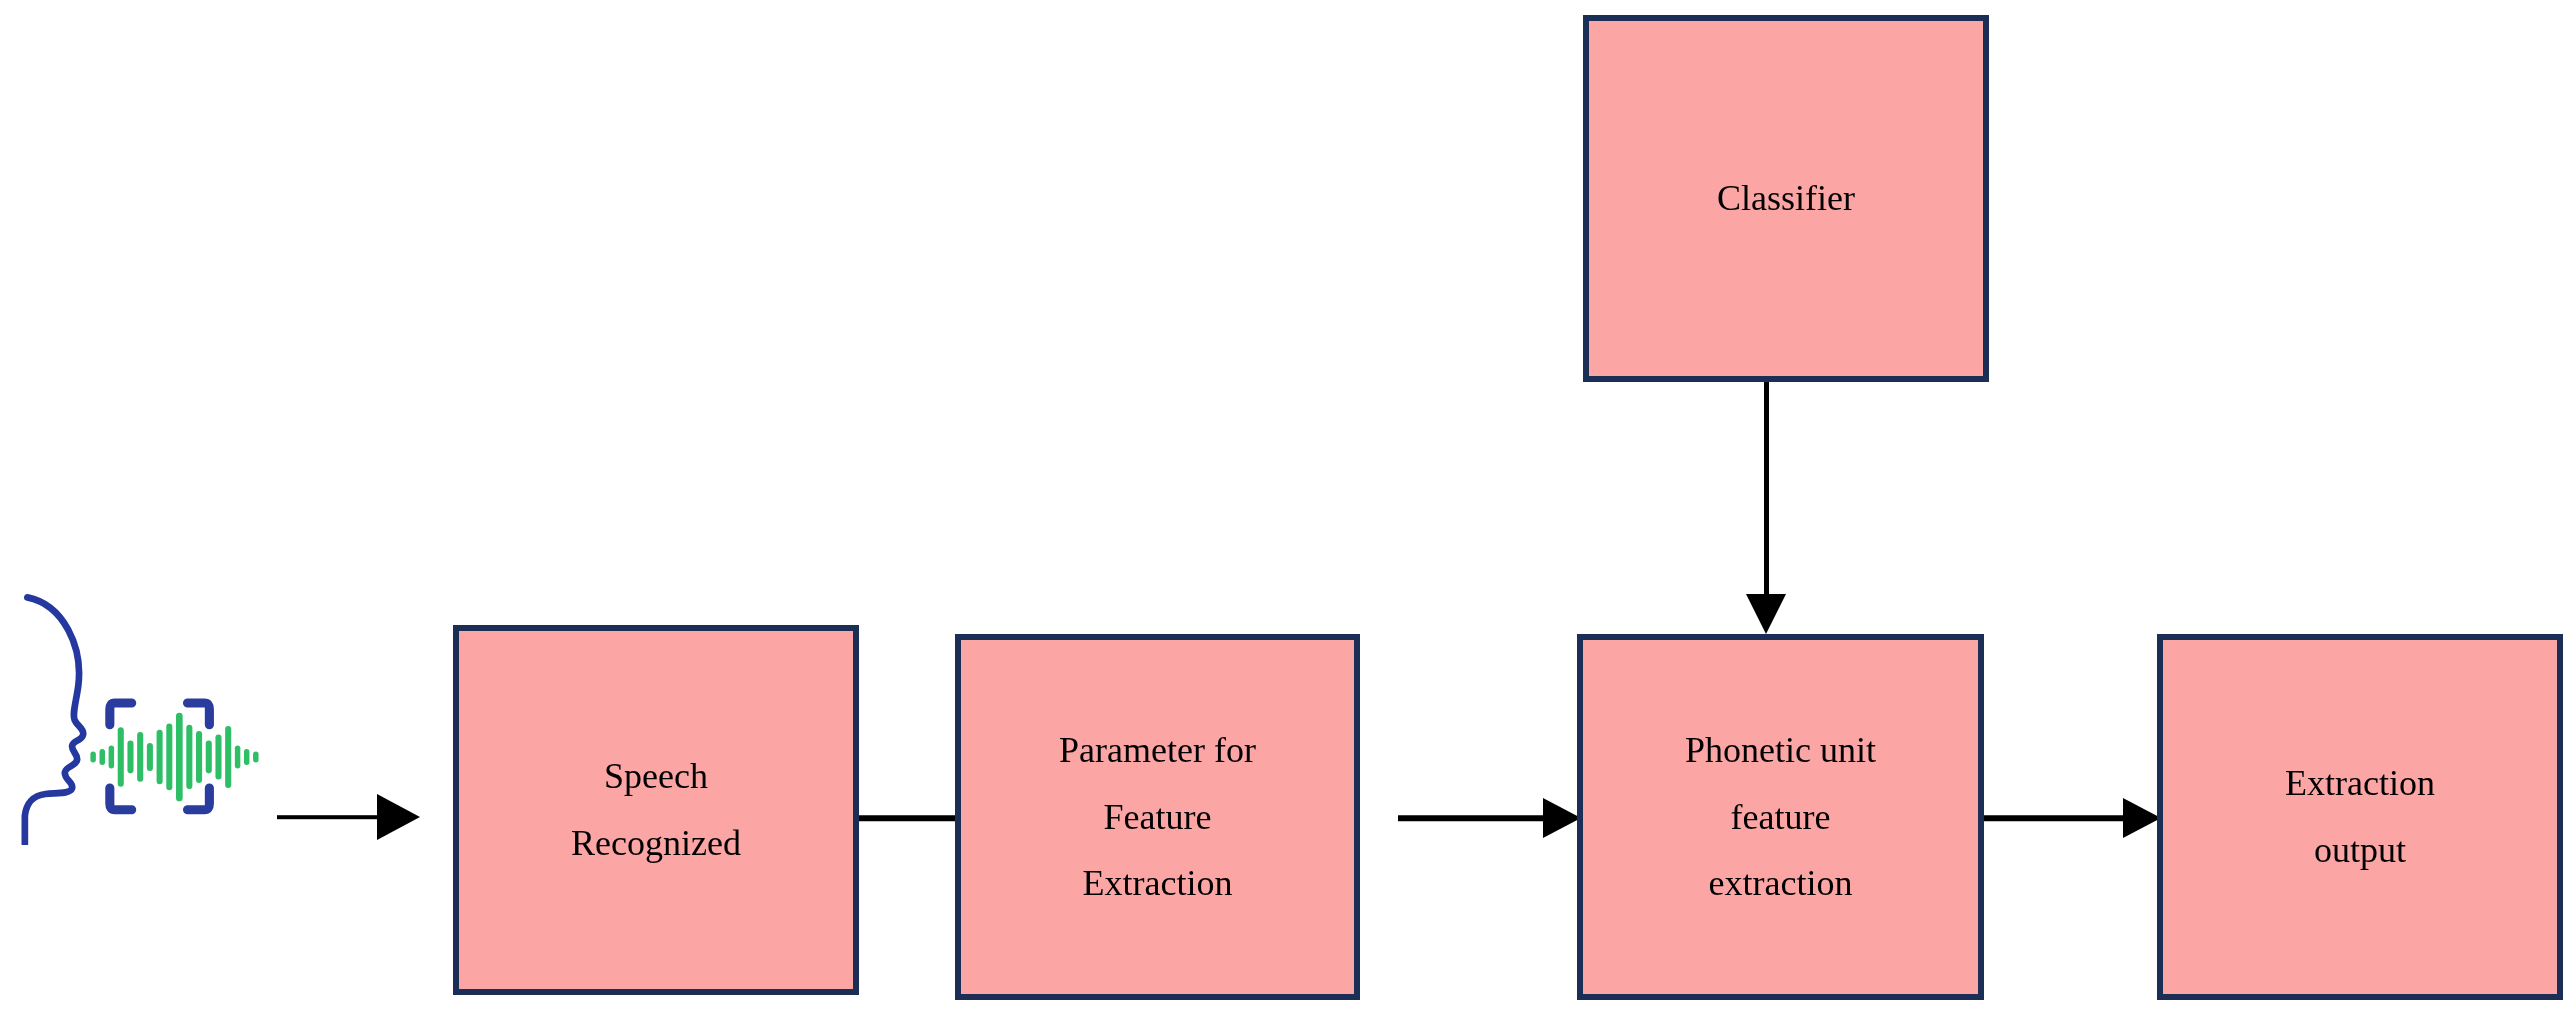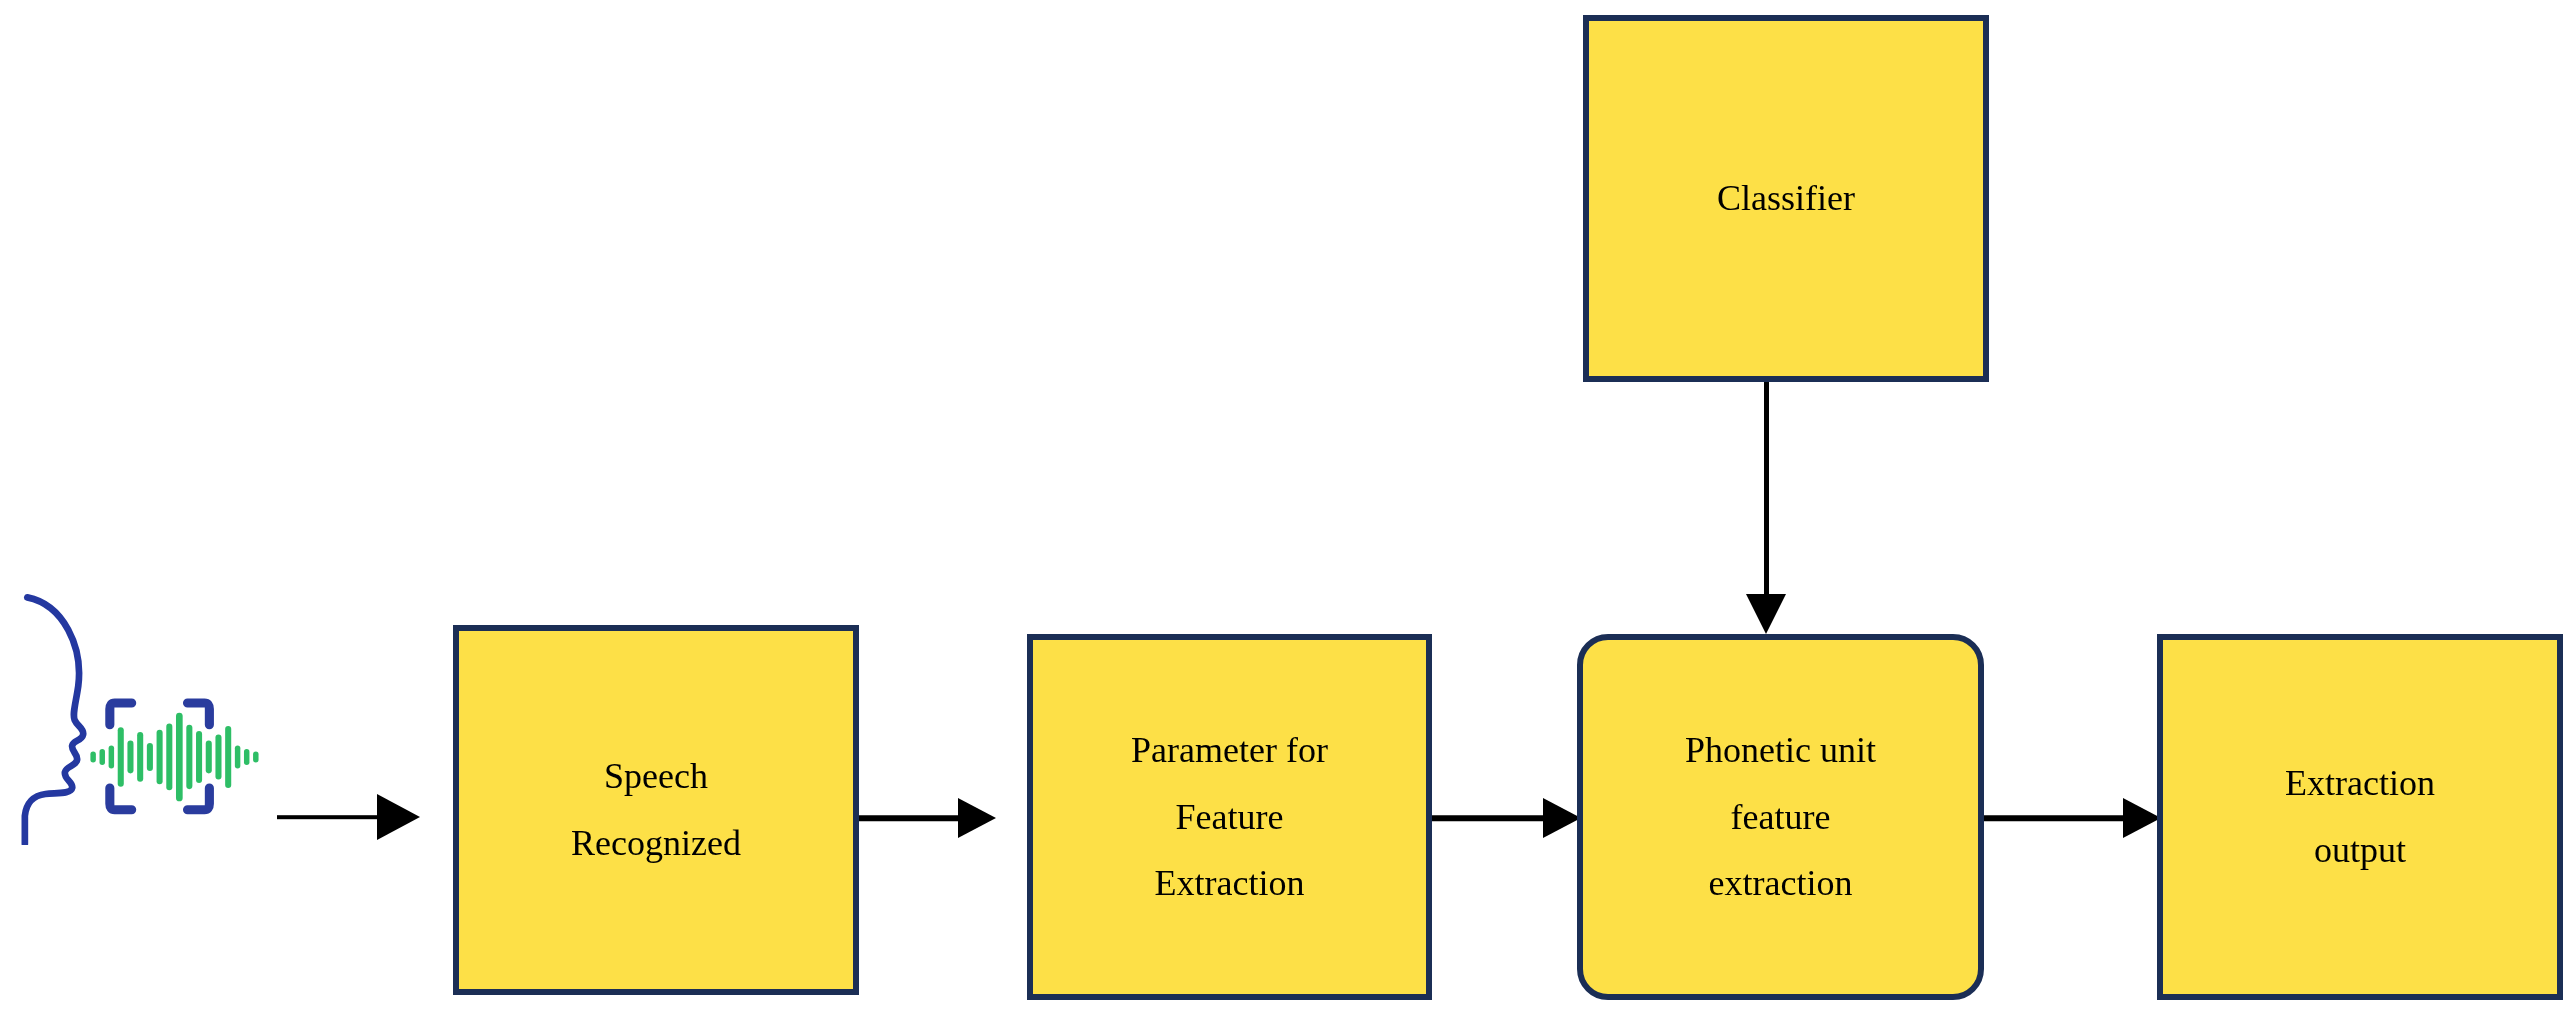--- a/index.html
+++ b/index.html
@@ -5,37 +5,37 @@
   html,body{margin:0;padding:0;background:#ffffff;}
   body{width:2576px;height:1015px;position:relative;overflow:hidden;
        font-family:"Liberation Serif","DejaVu Serif",serif;}
 
   .stage{position:absolute;left:0;top:0;width:2576px;height:1015px;}
 
   
   .box{
     position:absolute;
     box-sizing:border-box;
-    background:#fde047;
+    background:#fca5a5;
     border:6px solid #1b2e55;
     display:flex;
     flex-direction:column;
     align-items:center;
     justify-content:center;
     text-align:center;
     color:#000000;
     font-size:36px;
     line-height:1.85;
   }
   .box .line{display:block;white-space:nowrap;}
 
   #box-classifier{left:1583px;top:14.6px;width:406px;height:367px;}
   #box-speech    {left:416px; top:625px;width:406px;height:370px;margin-left:37px;}
-  #box-parameter {left:1027px;top:634px;width:405px;height:366px;}
-  #box-phonetic  {left:1577px;top:634px;width:407px;height:366px;border-radius:31px;}
+  #box-parameter {left:955px;top:634px;width:405px;height:366px;}
+  #box-phonetic  {left:1577px;top:634px;width:407px;height:366px;}
   #box-output    {left:2157px;top:634px;width:406px;height:366px;}
 
   
   .h-arrow{position:absolute;height:0;}
   .h-arrow .shaft{
     position:absolute;left:0;top:50%;transform:translateY(-50%);
     height:5.5px;background:#000000;
   }
   .h-arrow .head{
     position:absolute;top:50%;transform:translateY(-50%);

